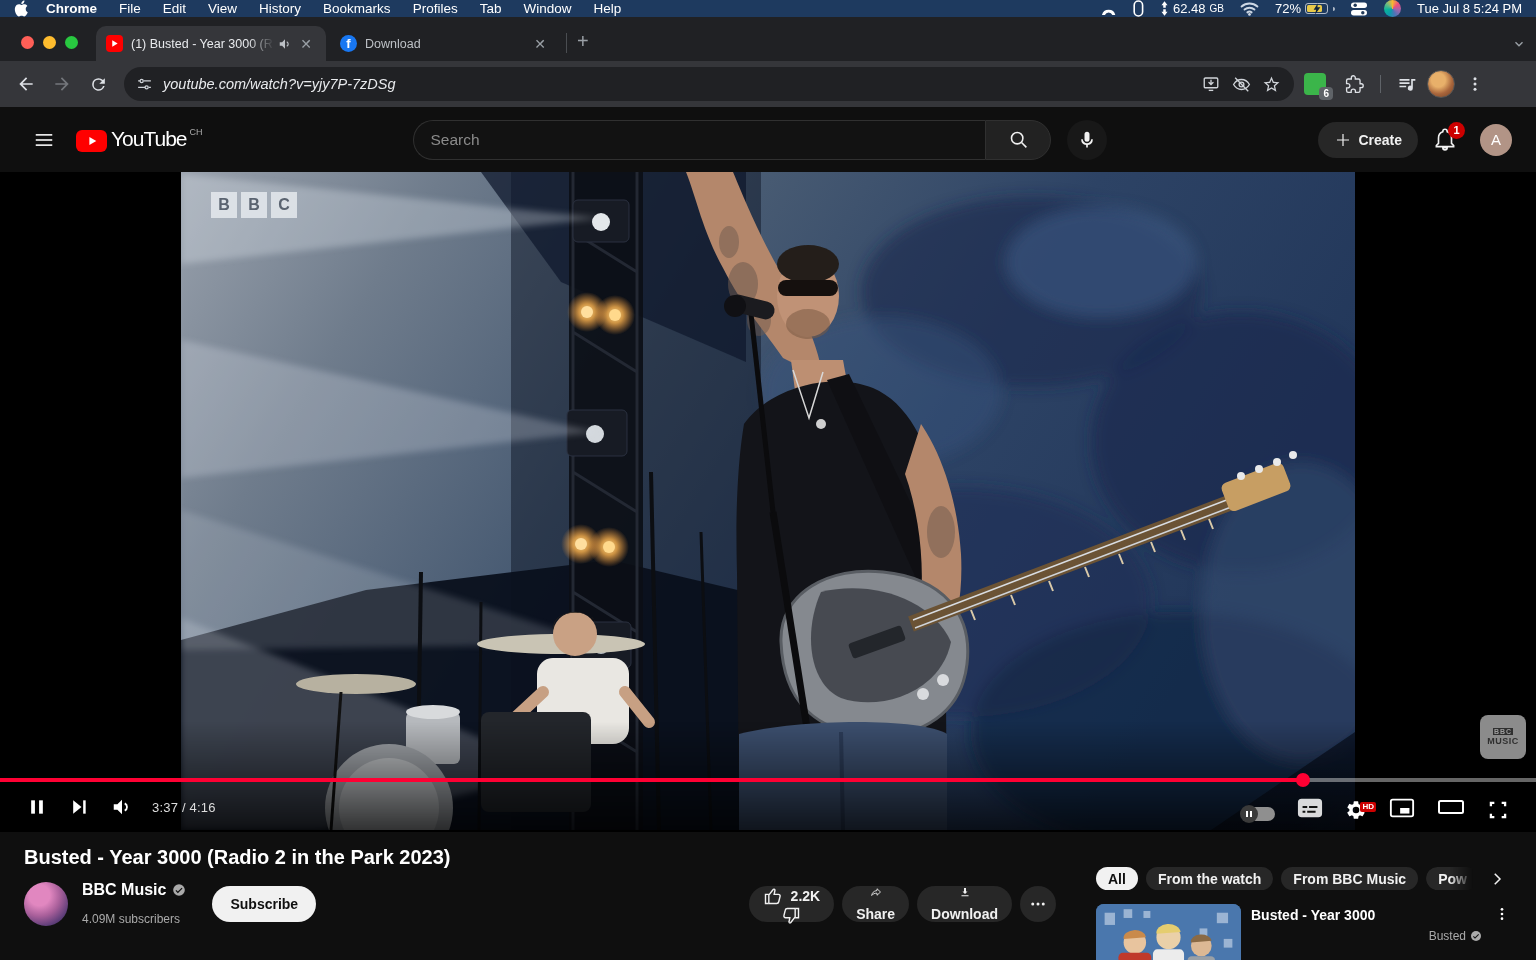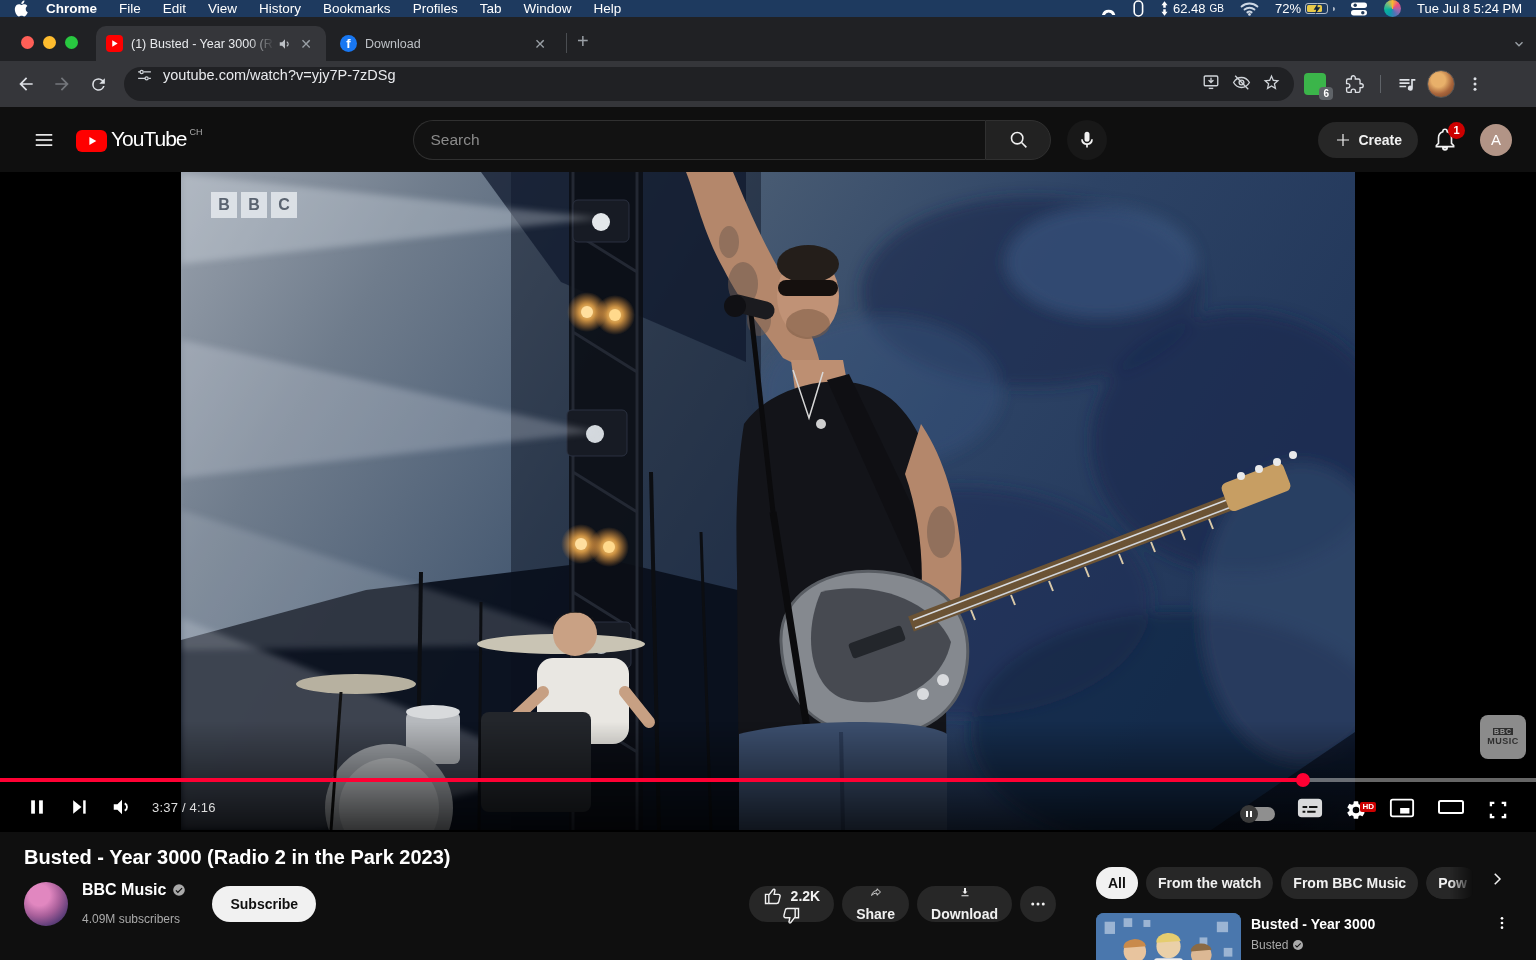--- a/index.html
+++ b/index.html
@@ -34,21 +34,21 @@
   .yt-fav { width:17px; height:17px; background:#f00; border-radius:4px; display:flex; align-items:center; justify-content:center; }
   .fb-fav { width:17px; height:17px; background:#1877f2; border-radius:50%; color:#fff; font-weight:bold; font-size:13px; display:flex; align-items:center; justify-content:center; }
   .tab-div { width:1px; height:20px; background:#4a4d51; margin:0 6px 8px 6px; }
   .newtab { color:#9aa0a6; font-size:20px; padding:0 10px 8px 4px; }
   .tab-chevron { position:absolute; right:10px; bottom:10px; color:#9aa0a6; }
 
   
   .toolbar { height:46px; background:#35363a; display:flex; align-items:center; padding:0 10px; gap:4px; }
   .navbtn { width:32px; height:32px; border-radius:50%; display:flex; align-items:center; justify-content:center; color:#dee1e6; }
   .navbtn.dim { color:#74777c; }
-  .omnibox { flex:1; height:34px; background:#202124; border-radius:17px; display:flex; padding:0 8px 0 12px; margin:0 6px; max-width:1170px; }
+  .omnibox { flex:1; height:34px; background:#202124; border-radius:17px; display:flex; align-items:center; padding:0 8px 0 12px; margin:0 6px; max-width:1170px;font-style:italic; }
   .omnibox .url { flex:1; color:#e8eaed; font-size:14.5px; margin-left:10px; white-space:nowrap; }
   .omni-ic { width:30px; height:30px; display:flex; align-items:center; justify-content:center; color:#cfd3d8; }
   .ext-green { width:22px; height:22px; background:#3bb54a; border-radius:4px; position:relative; }
   .ext-green .badge6 { position:absolute; right:-7px; bottom:-5px; background:#5f6368; color:#fff; font-size:10px; font-weight:bold; border-radius:4px; padding:1px 4px; }
   .tb-div { width:1px; height:18px; background:#5f6368; margin:0 6px; }
   .prof-av { width:28px; height:28px; border-radius:50%; background:radial-gradient(circle at 40% 35%, #e8b06a 0 30%, #a9663c 60%, #6e3d22); border:1px solid #555; }
 
   
   .yt-header { height:65px; background:#0f0f0f; display:flex; align-items:center; padding:0 24px; }
   .burger { width:40px; height:40px; border-radius:50%; display:flex; align-items:center; justify-content:center; color:#f1f1f1; }
@@ -103,29 +103,29 @@
   .actions { margin-left:auto; margin-right:28px; display:flex; align-items:center; gap:8px; }
   .pill { height:36px; border-radius:18px; background:#272727; display:flex; align-items:center; color:#f1f1f1; font-size:14px; font-weight:600;flex-direction:column; }
   .like-seg { display:flex; align-items:center; padding:0 14px; gap:8px; height:100%; }
   .pill .vdiv { width:1px; height:22px; background:#454545; }
   .icon-pill { padding:0 14px; gap:8px; }
   .more-circ { width:36px; height:36px; border-radius:50%; background:#272727; display:flex; align-items:center; justify-content:center; }
 
   
   .sec-col { width:452px; flex:none; padding:35px 24px 0 12px; position:relative; }
   .chips { display:flex; align-items:center; gap:8px; }
-  .chip { height:32px; border-radius:16px; background:#272727; color:#f1f1f1; font-size:14px; font-weight:600; display:flex; align-items:center; padding:0 12px; white-space:nowrap; }
+  .chip { height:23px; border-radius:16px; background:#272727; color:#f1f1f1; font-size:14px; font-weight:600; display:flex; align-items:center; padding:0 12px; white-space:nowrap; }
   .chip.sel { background:#f1f1f1; color:#0f0f0f; }
   .chip.fade { max-width:52px; overflow:hidden; -webkit-mask-image:linear-gradient(to right,#000 45%,transparent 90%); mask-image:linear-gradient(to right,#000 45%,transparent 90%); }
   .chips-arrow { position:absolute; right:30px; top:38px; color:#f1f1f1; }
   .rel-row { display:flex; margin-top:14px; gap:10px; }
   .rel-thumb { width:145px; height:82px; border-radius:8px; overflow:hidden; flex:none; background:#3d6fa5; }
   .rel-meta { flex:1; min-width:0; padding-top:2px; }
   .rel-title { font-size:14px; font-weight:600; color:#fff; line-height:1.3; }
-  .rel-ch { font-size:12px; color:#aaa; margin-top:5px; display:flex; align-items:center; gap:4px; }
+  .rel-ch { font-size:12px; color:#aaa; margin-top:5px; display:flex; align-items:center; gap:4px;justify-content:flex-end; }
   .rel-kebab { color:#fff; padding:2px; height:20px; }
 </style>
 </head>
 <body>
 
 <div class="menubar">
   <span class="apple">
     <svg width="14" height="17" viewBox="0 0 17 21" fill="#fff">
         <path d="M14.3 11.1c0-2.4 2-3.6 2.1-3.7-1.2-1.7-3-1.9-3.6-2-1.5-.2-3 .9-3.7.9-.8 0-2-.9-3.3-.9-1.7 0-3.2 1-4.1 2.5-1.7 3-0.4 7.5 1.2 10 .8 1.2 1.8 2.6 3.1 2.5 1.2-.1 1.7-.8 3.2-.8s1.9.8 3.2.8c1.4 0 2.2-1.2 3-2.4 1-1.4 1.4-2.7 1.4-2.8-.1-.1-2.5-1-2.5-4.1zM11.8 3.6c.7-.8 1.1-2 1-3.1-1 0-2.2.7-2.8 1.5-.6.7-1.2 1.9-1 3 1 .1 2.1-.6 2.8-1.4z"></path>
       </svg>

